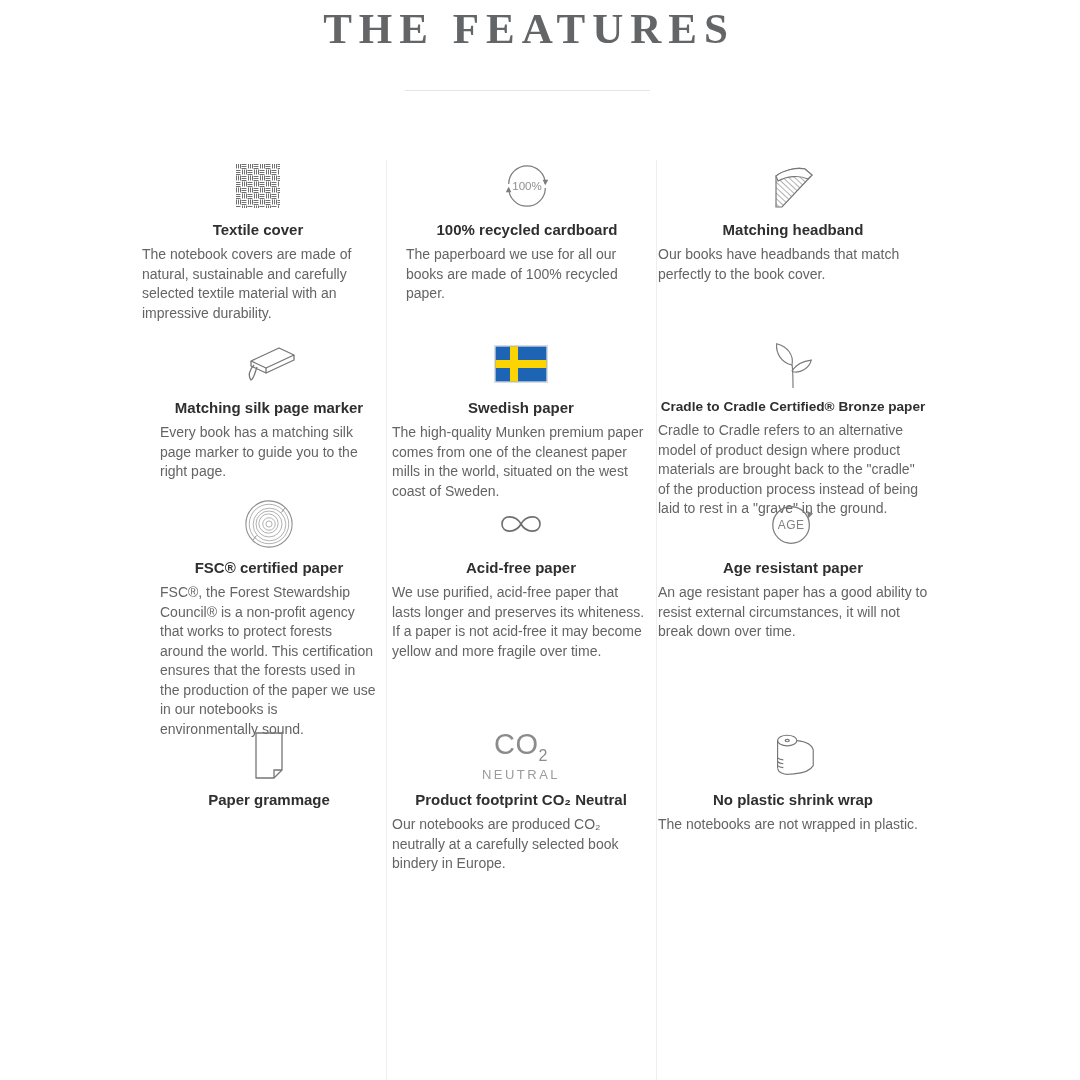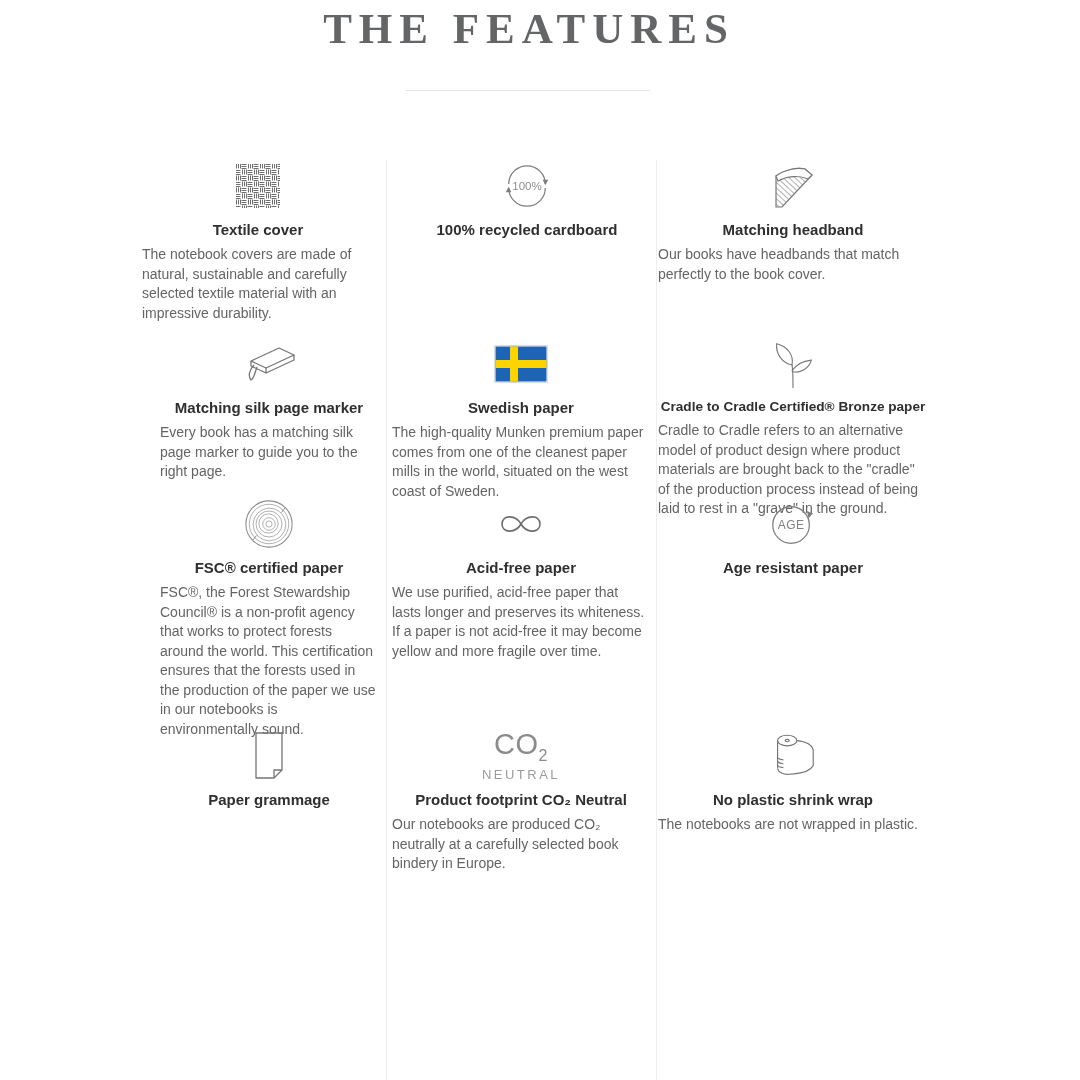--- a/index.html
+++ b/index.html
@@ -82,20 +82,21 @@
         <g fill="none" stroke="#7d7d7d" stroke-width="1.3">
           <path d="M10,25 A19,19 0 0 1 48,25"></path>
           <path d="M48,29 A19,19 0 0 1 10,29"></path>
         </g>
         <path d="M45.2,20.4 L51,20.4 L48.1,26.3 Z" fill="#7d7d7d"></path>
         <path d="M7,33.6 L12.8,33.6 L9.9,27.7 Z" fill="#7d7d7d"></path>
         <text x="29" y="31.5" text-anchor="middle" font-size="12" fill="#8f8f8f">100%</text>
       </svg>
     </div>
     <h3 class="feat-title">100% recycled cardboard</h3>
+    <p class="feat-body">The paperboard we use for all our books are made of 100% recycled paper.</p>
   </div>
 
 
   <div class="cell c2">
     <div class="icon-band">
       <svg width="52" height="48" viewBox="0 0 52 48">
         <defs>
           <pattern id="hatch" width="4" height="4" patternUnits="userSpaceOnUse" patternTransform="rotate(133)">
             <line x1="0.5" y1="0" x2="0.5" y2="4" stroke="#a8a8a8" stroke-width="0.9"></line>
           </pattern>
@@ -182,20 +183,21 @@
 
   <div class="cell c2">
     <div class="icon-band">
       <svg width="56" height="54" viewBox="0 0 56 54">
         <circle cx="26" cy="28" r="19" fill="none" stroke="#7d7d7d" stroke-width="1.3"></circle>
         <path d="M42.5,13.5 L48.8,16 L44,21 Z" fill="#7d7d7d"></path>
         <text x="26" y="32.5" text-anchor="middle" font-size="12.5" letter-spacing="0.5" fill="#828282">AGE</text>
       </svg>
     </div>
     <h3 class="feat-title">Age resistant paper</h3>
+    <p class="feat-body">An age resistant paper has a good ability to resist external circumstances, it will not break down over time.</p>
   </div>
 
   <div class="cell c3">
     <div class="icon-band">
       <svg width="40" height="52" viewBox="0 0 40 52">
         <g fill="none" stroke="#767676" stroke-width="1.3" stroke-linejoin="round">
           <path d="M7,3 L33,3 L33,40 L25,48 L7,48 Z"></path>
           <path d="M33,40 L25,40 L25,48"></path>
         </g>
       </svg>

